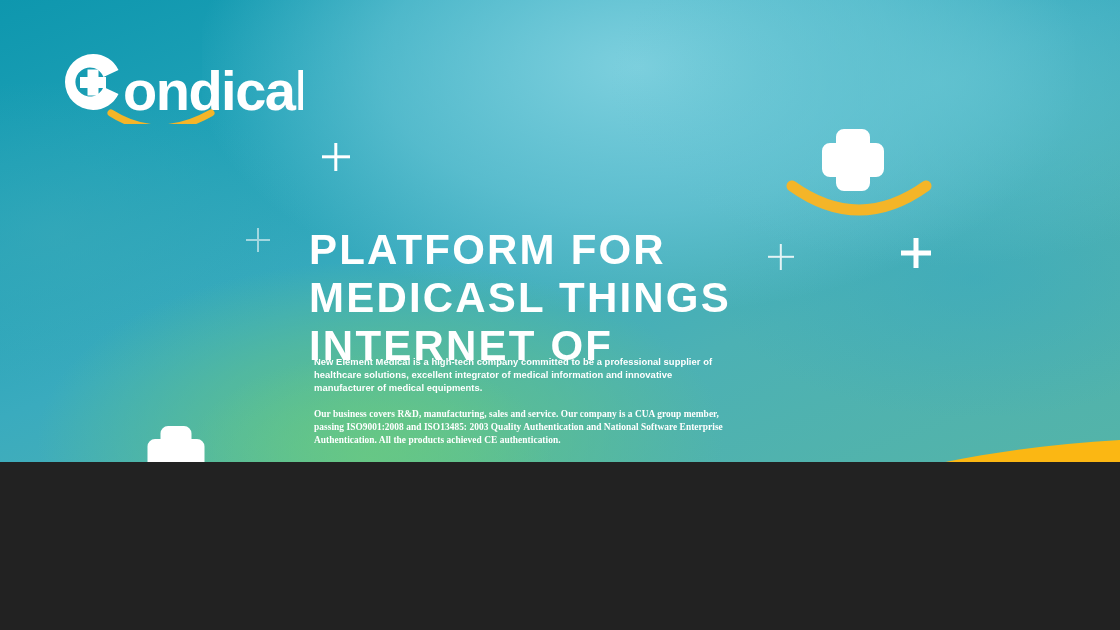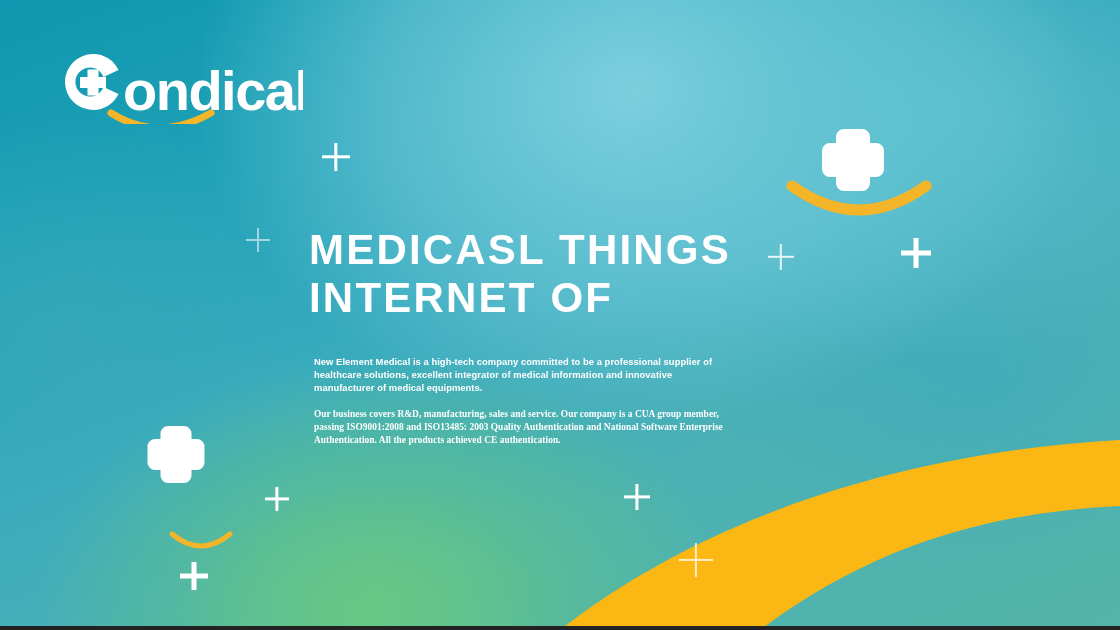--- a/index.html
+++ b/index.html
@@ -4,21 +4,21 @@
 <title>Condical Presentation Slide</title>
 <style>
   html, body {
     margin: 0;
     padding: 0;
     background: #222;
   }
   #slide {
     position: relative;
     width: 1120px;
-    height: 626px;
+    height: 462px;
     overflow: hidden;
     font-family: "Liberation Sans", sans-serif;
     background: #3aa8bd;
   }
 
   
   .bg-base {
     position: absolute;
     inset: 0;
     background: linear-gradient(160deg, #0e97ae 0%, #1ea0b6 22%, #3aabbe 48%, #4cb1b4 70%, #54b4a8 100%);
@@ -192,20 +192,21 @@
         <path d="M 24.5 17.5 h 11 v 7.5 h 7.5 v 11 h -7.5 v 7.5 h -11 v -7.5 h -7.5 v -11 h 7.5 Z" fill="#ffffff"></path>
       </g>
 
       <text x="60" y="58" font-family="'Liberation Sans', sans-serif" font-size="56" font-weight="bold" letter-spacing="-1.5" fill="#ffffff">ondical</text>
 
       <path d="M 48 95 Q 95 125 148 95" transform="translate(0,-34)" fill="none" stroke="#f4b528" stroke-width="7" stroke-linecap="round"></path>
     </svg>
   </div>
 
   <h1 class="headline">
+    <span class="hl-line">PLATFORM FOR</span>
     <span class="hl-line">MEDICASL THINGS</span>
     <span class="hl-line">INTERNET OF</span>
   </h1>
 
   <div class="body-copy">
     <p>New Element Medical is a high-tech company committed to be a professional supplier of healthcare solutions, excellent integrator of medical information and innovative manufacturer of medical  equipments.</p>
     <p>Our business covers R&amp;D, manufacturing, sales and service. Our company is a CUA group member, passing ISO9001:2008 and ISO13485: 2003 Quality Authentication and National Software Enterprise Authentication. All the products achieved CE authentication.</p>
   </div>
 
   <div class="plus-round" style="left:820px; top:127px;">

